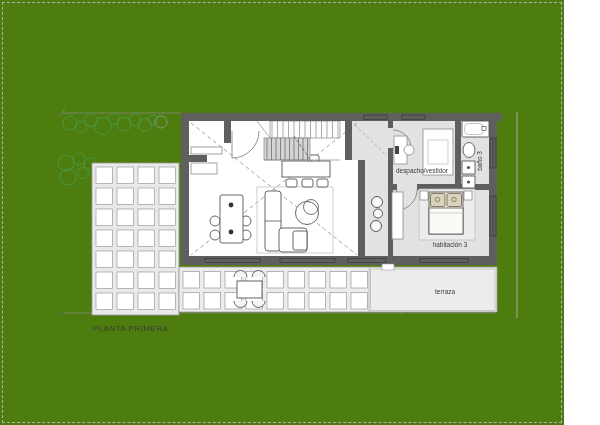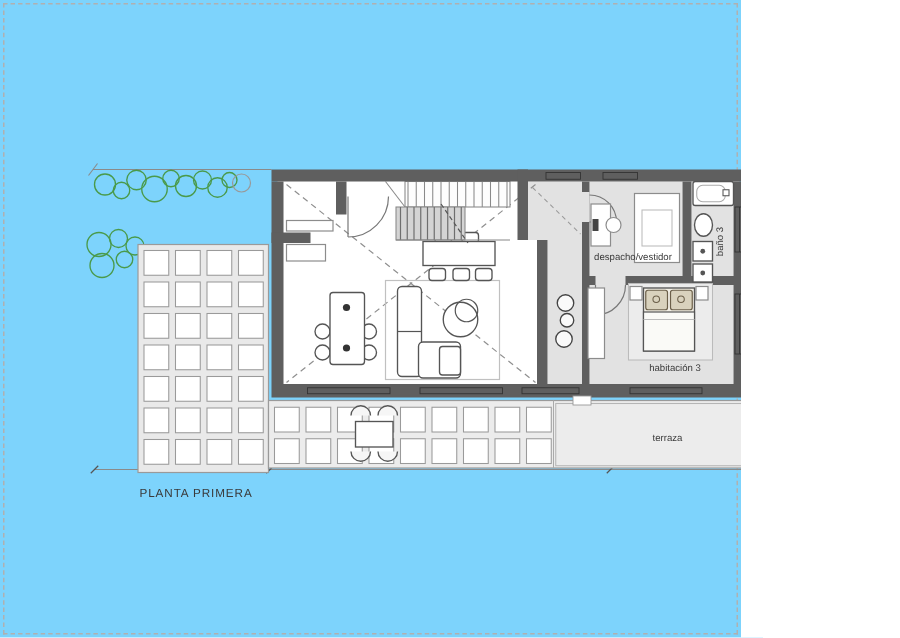--- a/index.html
+++ b/index.html
@@ -1,16 +1,16 @@
 <!DOCTYPE html>
 <html><head>
 <meta charset="utf-8">
 <style>
   html,body{margin:0;padding:0;background:#fff;}
-  #stage{position:relative;width:494px;height:425px;background:#7dd3fc;overflow:hidden;
+  #stage{position:relative;width:564px;height:425px;background:#4d7c0f;overflow:hidden;
          font-family:"Liberation Sans",sans-serif;text-align:center;}
   .sheet-border{position:absolute;inset:2px;border:1px dashed #b0b0b0;pointer-events:none;}
   svg{position:absolute;left:0;top:0;}
   .lbl{font:6.4px "Liberation Sans",sans-serif;fill:#3a3a3a;}
   .caption{font:7.8px "Liberation Sans",sans-serif;fill:#3a3a3a;letter-spacing:.6px;}
   [data-grid] rect{fill:#ffffff;stroke:#9a9a9a;stroke-width:.7;}
   .wall{fill:#5f5f5f;}
   .floor{fill:#e2e2e2;}
   .furn{fill:#ffffff;stroke:#555;stroke-width:.9;}
   .furn-lt{fill:#ffffff;stroke:#8c8c8c;stroke-width:.8;}

